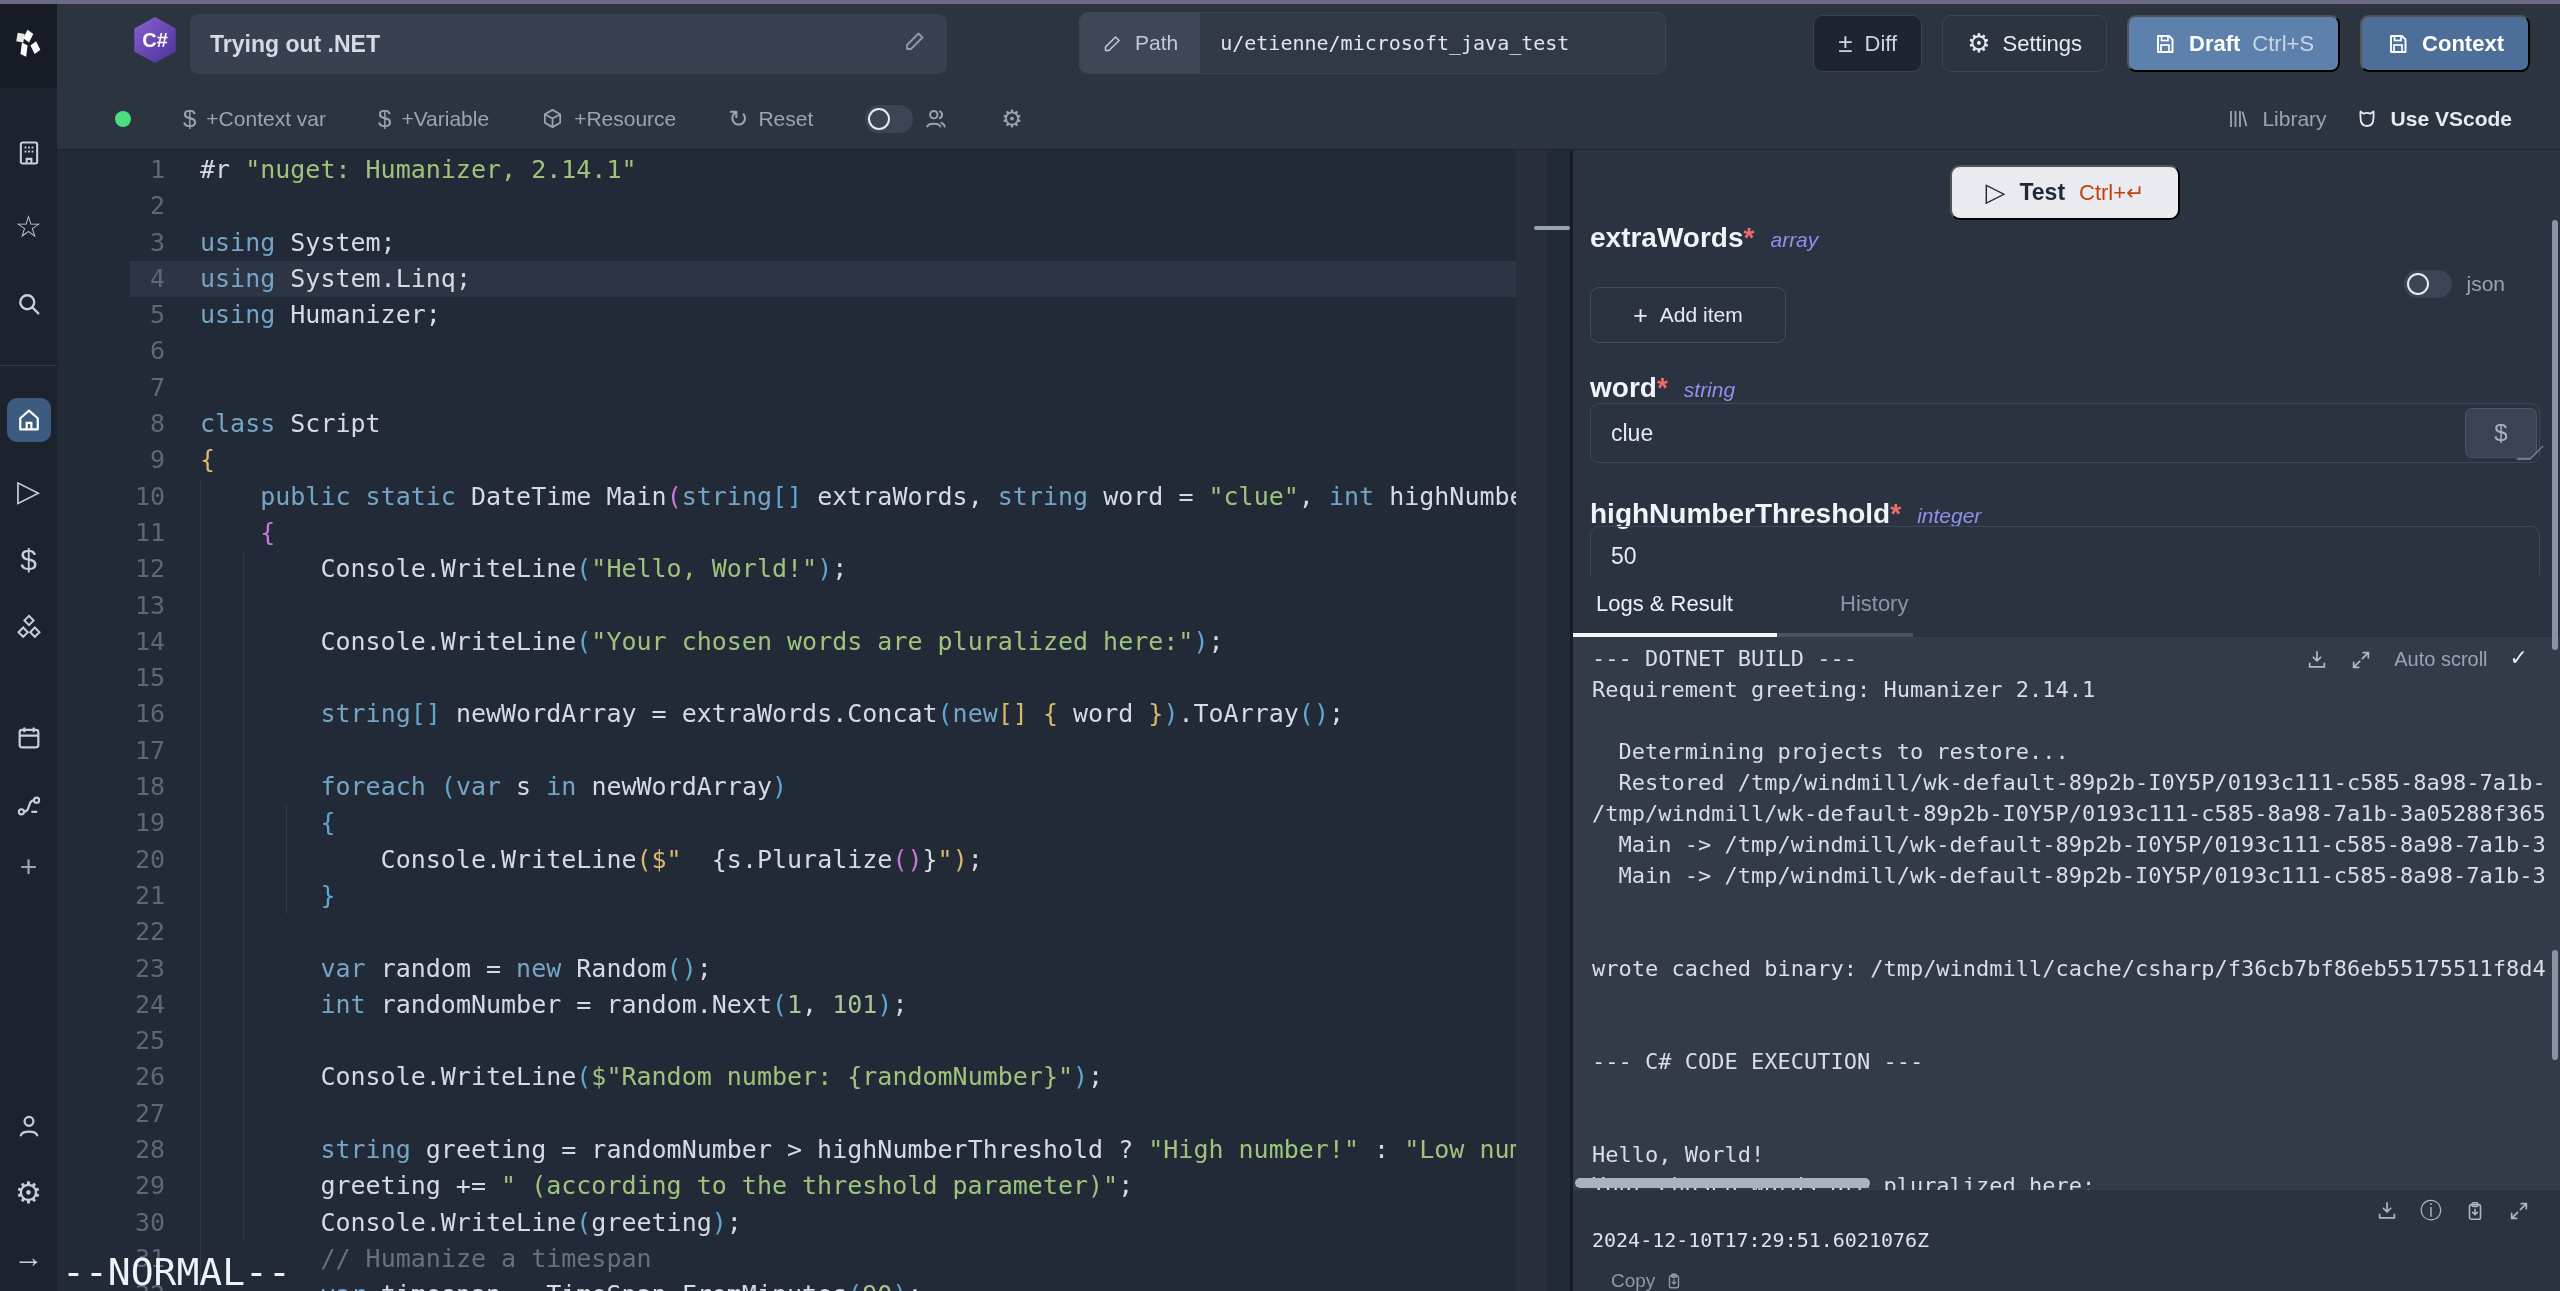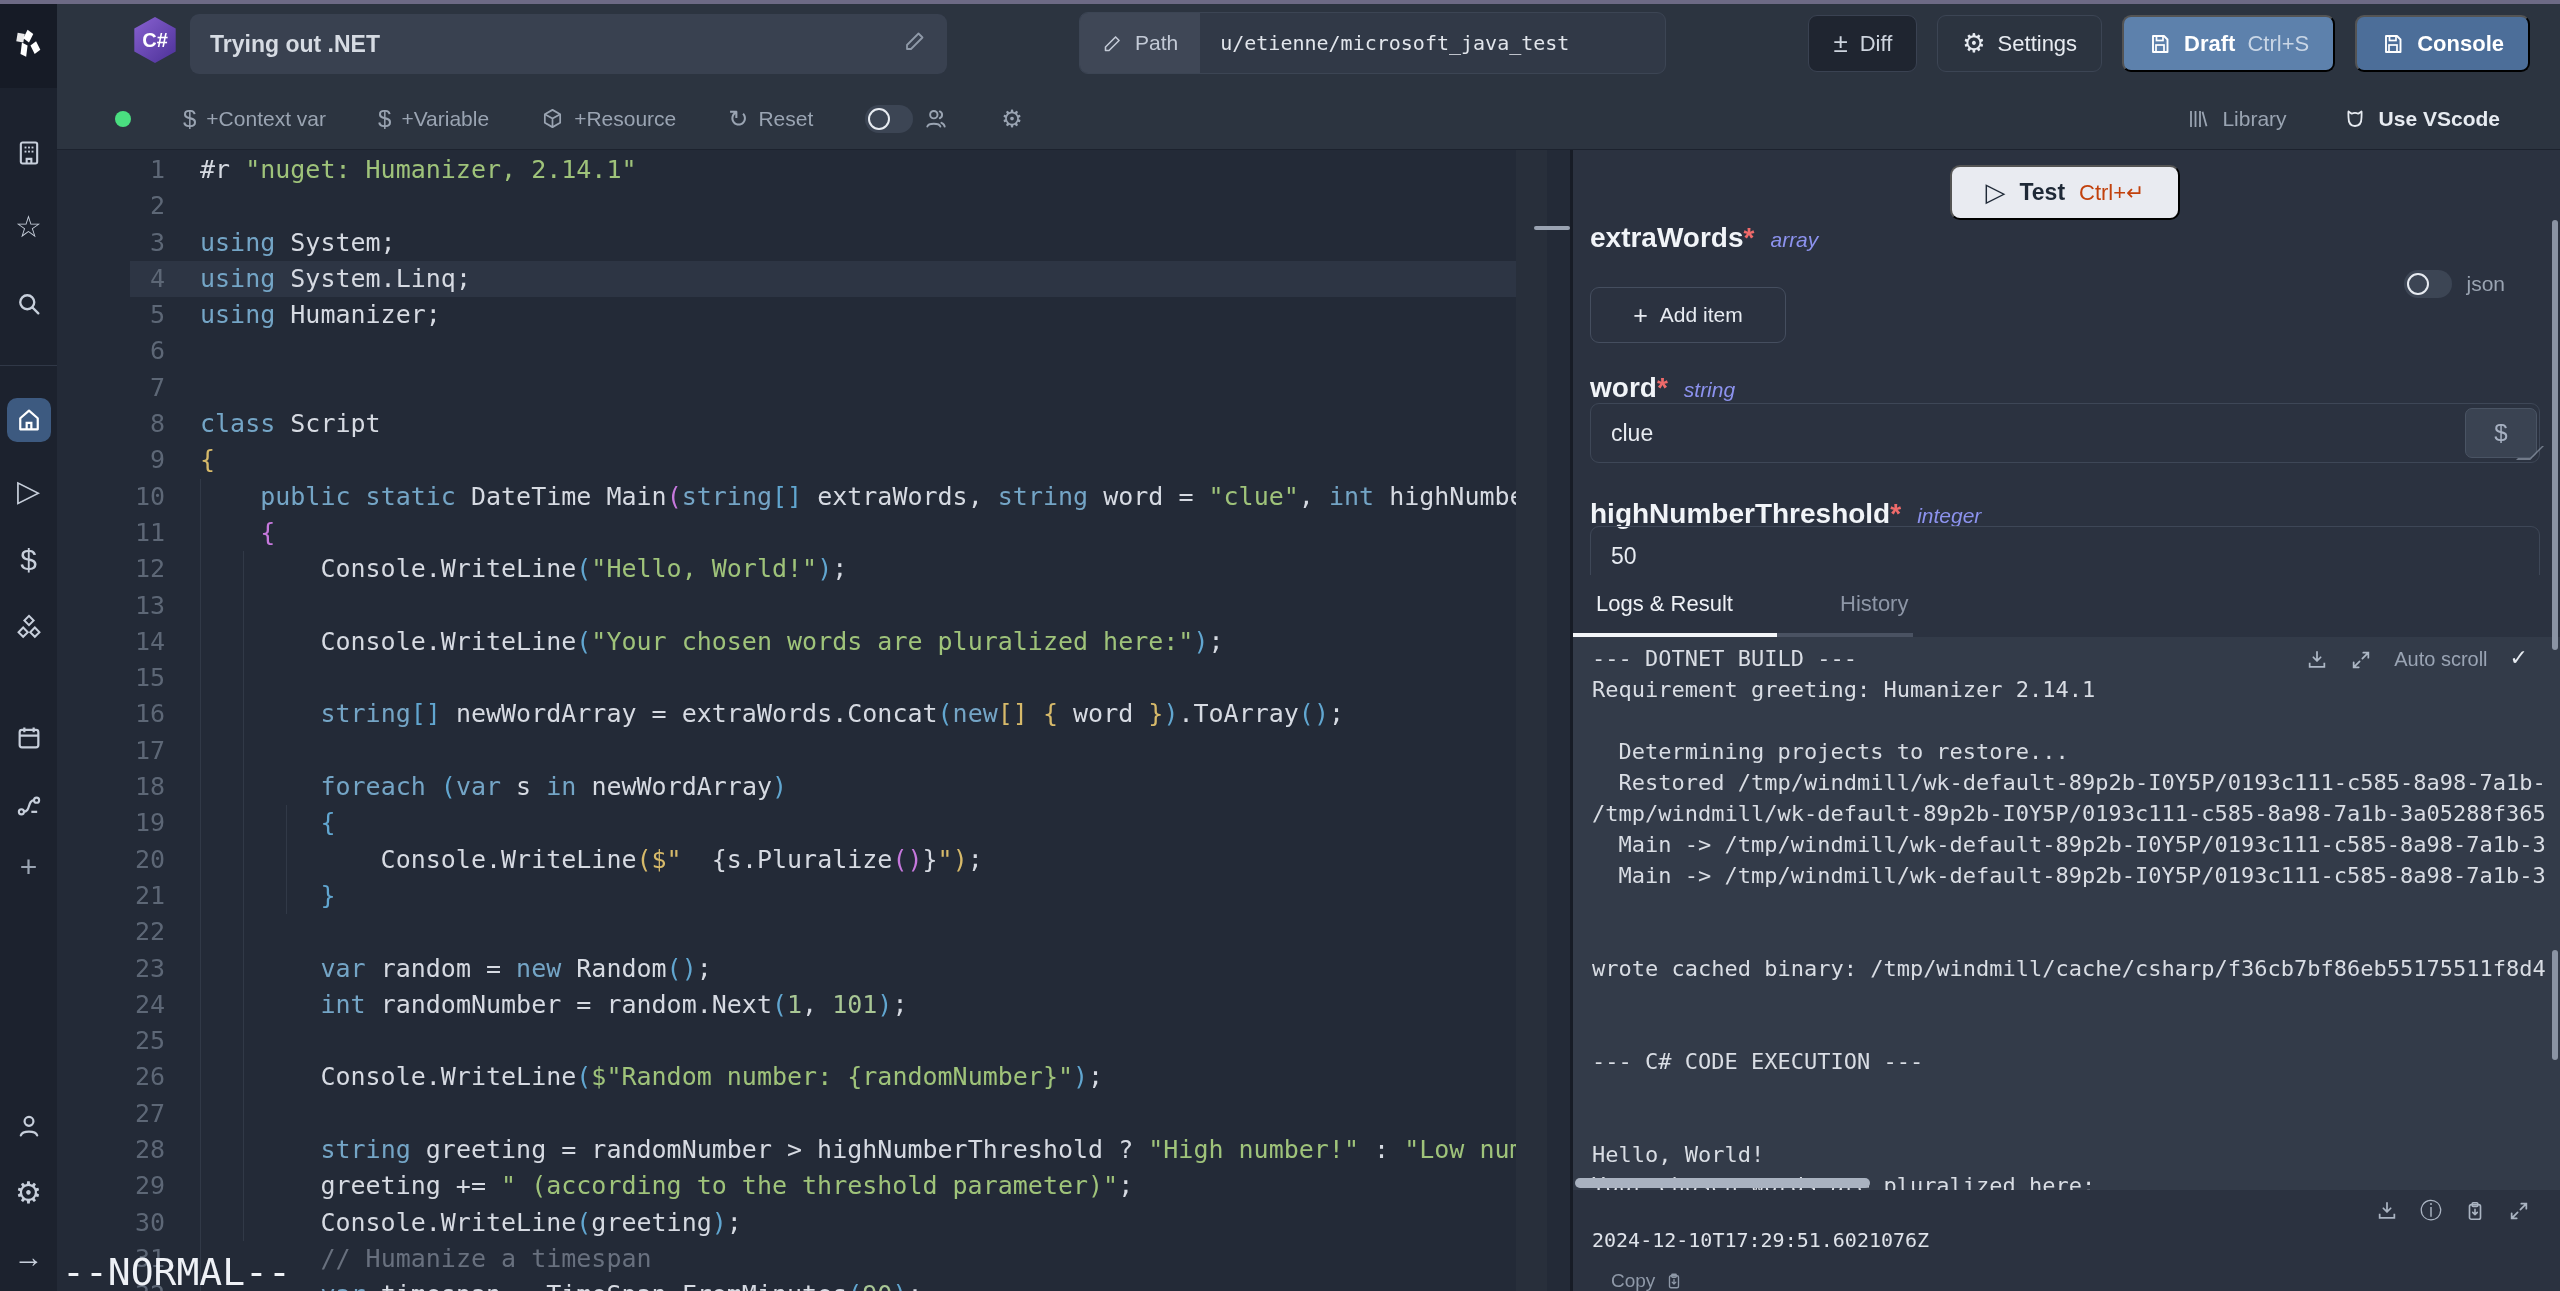--- a/index.html
+++ b/index.html
@@ -50,21 +50,21 @@
   
   .toolbar2 { position:absolute; left:57px; top:88px; width:2503px; height:62px; background:#2c3440;
     display:flex; align-items:center; z-index:40; border-bottom:1px solid #1c222e; }
   .status-dot { width:16px; height:16px; border-radius:50%; background:#4ade80; margin-left:58px; }
   .tl-item { display:flex; align-items:center; gap:10px; color:#9aa4b2; font-size:21px; cursor:pointer; margin-left:52px; }
   .tl-item svg { width:23px; height:23px; }
   .tl-item .glyph { font-size:24px; line-height:1; }
   .toggle { width:48px; height:28px; border-radius:14px; background:#3c4554; position:relative; cursor:pointer; }
   .toggle .knob { position:absolute; left:3px; top:3px; width:22px; height:22px; border-radius:50%;
     border:2px solid #e7ebf1; }
-  .tl-right { margin-left:auto; display:flex; align-items:center; gap:56px; margin-right:60px; }
+  .tl-right { margin-left:auto; display:flex; align-items:center; gap:28px; margin-right:48px; }
   .tl-lib { display:flex; align-items:center; gap:12px; color:#9aa4b2; font-size:21px; cursor:pointer; }
   .tl-vsc { display:flex; align-items:center; gap:12px; color:#e7ebf1; font-size:21px; font-weight:bold; cursor:pointer; }
   .tl-lib svg,.tl-vsc svg { width:24px; height:24px; }
 
   
   .editor { position:absolute; left:57px; top:150px; width:1513px; height:1141px; background:#232a37; overflow:hidden; }
   #code-lines { position:absolute; left:0; top:2px; width:1459px; overflow:hidden; }
   .cl { height:36.3px; line-height:36.3px; white-space:pre; font-family:"DejaVu Sans Mono", monospace;
     font-size:25px; overflow:hidden; }
   .cl.active { background:linear-gradient(to right, transparent 73px, #2d3544 73px); }
@@ -326,21 +326,21 @@
         <svg>
             <use href="#i-floppy"></use>
           </svg>
         <span>Draft</span>
         <span class="shortcut">Ctrl+S</span>
       </button>
       <button class="tb-btn btn-deploy">
         <svg>
             <use href="#i-floppy"></use>
           </svg>
-        <span>Console</span>
+        <span>Context</span>
       </button>
     </div>
   </header>
 
   <div class="toolbar2">
     <div class="status-dot"></div>
     <div class="tl-item">
       <span class="glyph">$</span>
       <span>+Context var</span>
     </div>

